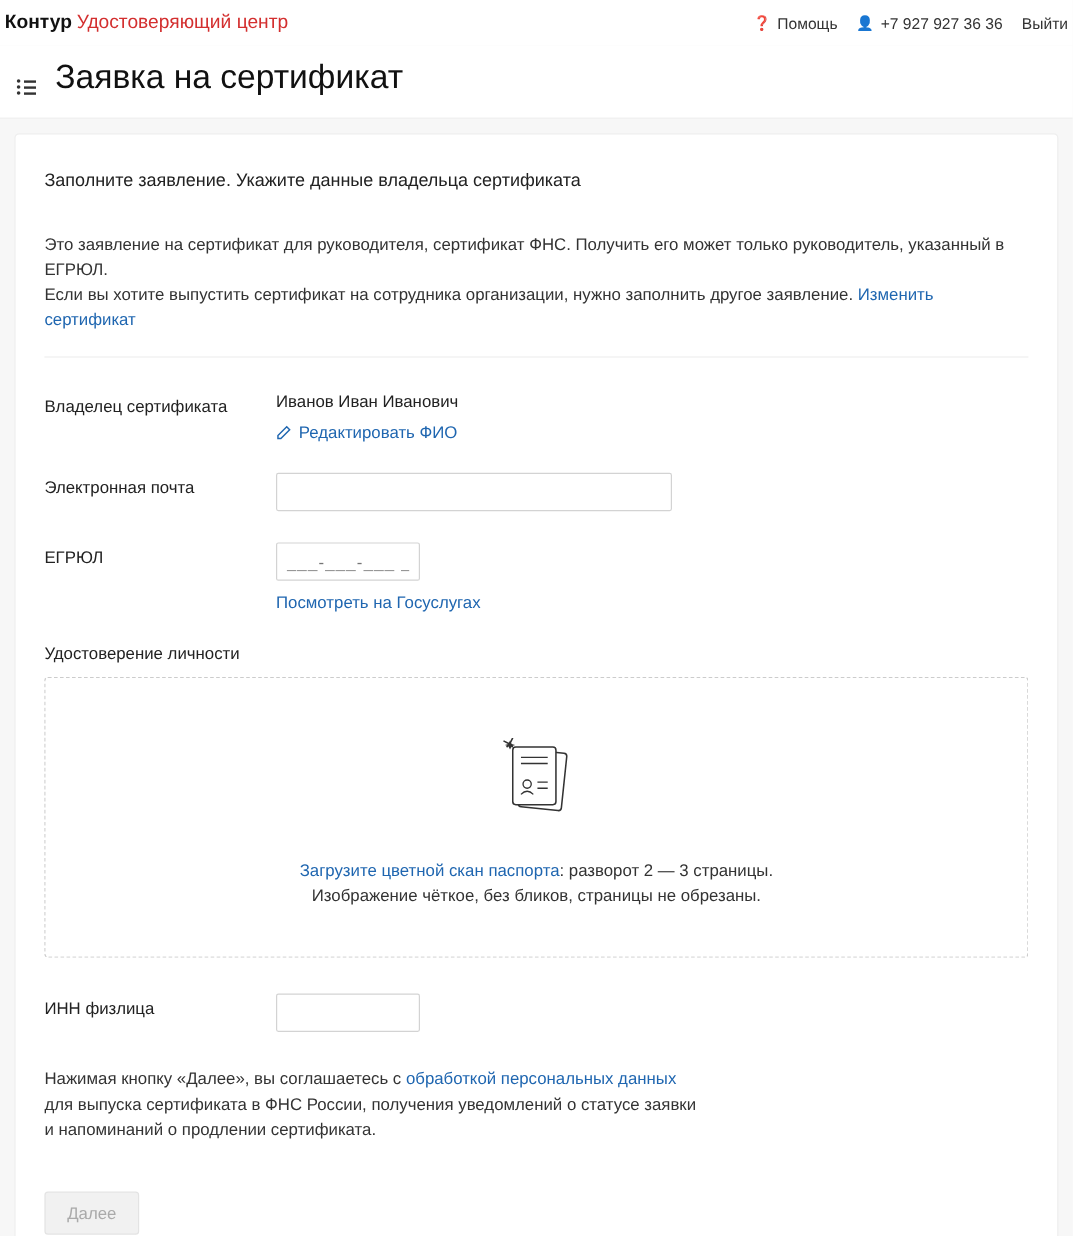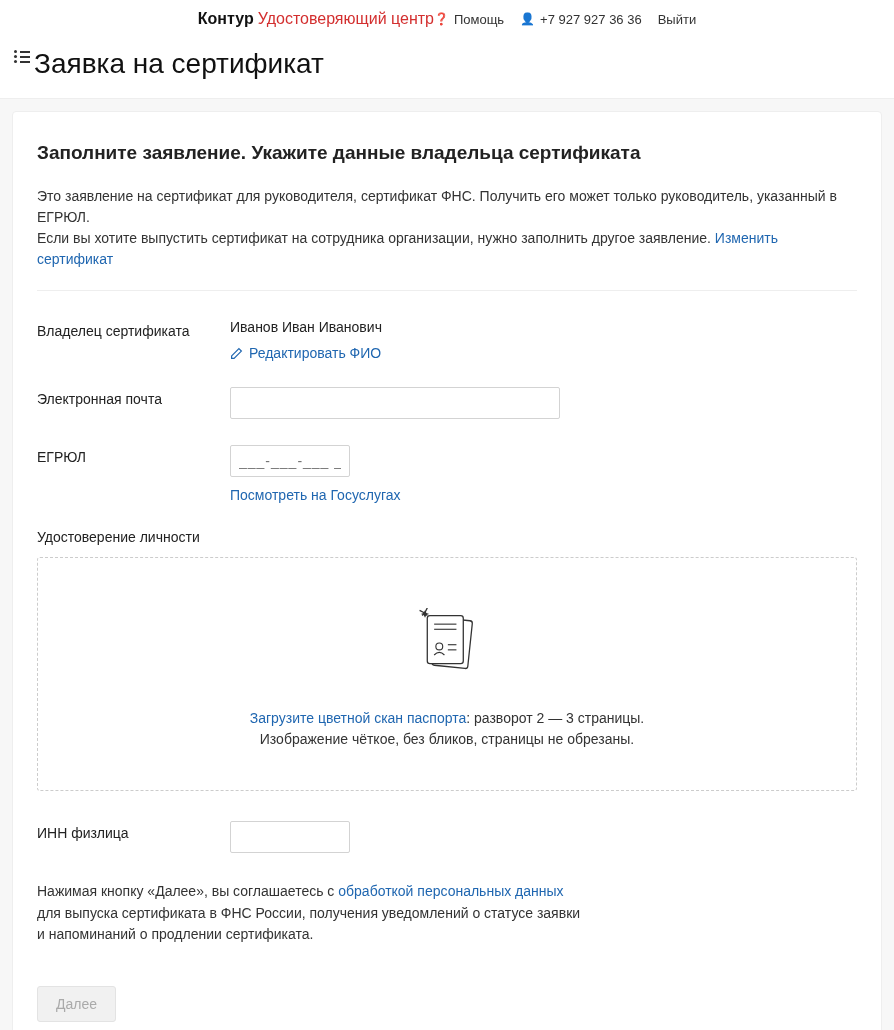--- a/index.html
+++ b/index.html
@@ -1,35 +1,35 @@
 <!DOCTYPE html>
 <html><head>
 <meta charset="utf-8">
 <style>
 *{box-sizing:border-box;margin:0;padding:0}
 body{font-family:-apple-system,BlinkMacSystemFont,"Segoe UI",Arial,sans-serif;font-size:14px;color:#222;background:#f7f7f7;width:894px}
-.topbar{display:flex;align-items:center;justify-content:center;padding:10px 4px;background:#fff}
+.topbar{display:flex;align-items:center;justify-content:space-between;padding:10px 4px;background:#fff}
 .logo{display:flex;align-items:baseline;gap:4px}
 .logo-brand{font-weight:700;font-size:16px;color:#111}
 .logo-prod{color:#d32f2f;font-size:16px;font-weight:400}
 .topbar-right{display:flex;align-items:center;gap:16px;font-size:13px;color:#333}
 .topbar-link{display:flex;align-items:center;gap:5px;color:#333;text-decoration:none;cursor:pointer}
 .topbar-link .ic{font-size:12px}
 .header{padding:10px 14px 18px 14px;background:#fff;border-bottom:1px solid #eee}
 .header-row{display:flex;align-items:center;justify-content:space-between}
-.header-left{display:flex;align-items:flex-start;gap:4px}
+.header-left{display:flex;align-items:flex-end;gap:16px}
 .bc-icon{width:16px;height:16px;display:inline-block;position:relative}
 .bc-icon::before{content:"";position:absolute;left:0;top:2px;width:3px;height:3px;border-radius:50%;background:#333;box-shadow:0 5px 0 #333,0 10px 0 #333}
 .bc-icon::after{content:"";position:absolute;left:6px;top:3px;width:10px;height:1.5px;background:#333;box-shadow:0 5px 0 #333,0 10px 0 #333}
 h1{font-size:28px;font-weight:400;color:#111}
 .crumbs{color:#888;font-size:13px;margin-top:6px;margin-left:24px}
 .crumbs .sep{margin:0 6px;color:#ccc}
 .instr{color:#1f66b0;font-size:14px;text-decoration:none;cursor:pointer}
 .panel{background:#fff;margin:12px;border:1px solid #eee;border-radius:4px;padding:30px 24px}
-.ptitle{font-size:19px;font-weight:700;margin-bottom:22px}
+.ptitle{font-size:15px;font-weight:400;margin-bottom:34px}
 .intro{font-size:14px;line-height:1.5;color:#333;margin-bottom:18px}
 .link{color:#1f66b0;text-decoration:none;cursor:pointer}
 .divider{border:none;border-top:1px solid #eee;margin:20px 0 28px 0}
 .row{display:flex;align-items:flex-start;gap:18px;margin-bottom:26px}
 .row .lab{width:175px;flex-shrink:0;font-size:14px;padding-top:4px}
 .row .mid{width:330px;flex-shrink:0}
 .row .hint{flex:1;color:#888;font-size:13px;line-height:1.4;padding-left:24px}
 .owner-name{font-size:14px;margin-bottom:10px}
 .edit{display:flex;align-items:center;gap:6px;color:#1f66b0;cursor:pointer;font-size:14px}
 .edit svg{width:13px;height:13px}

